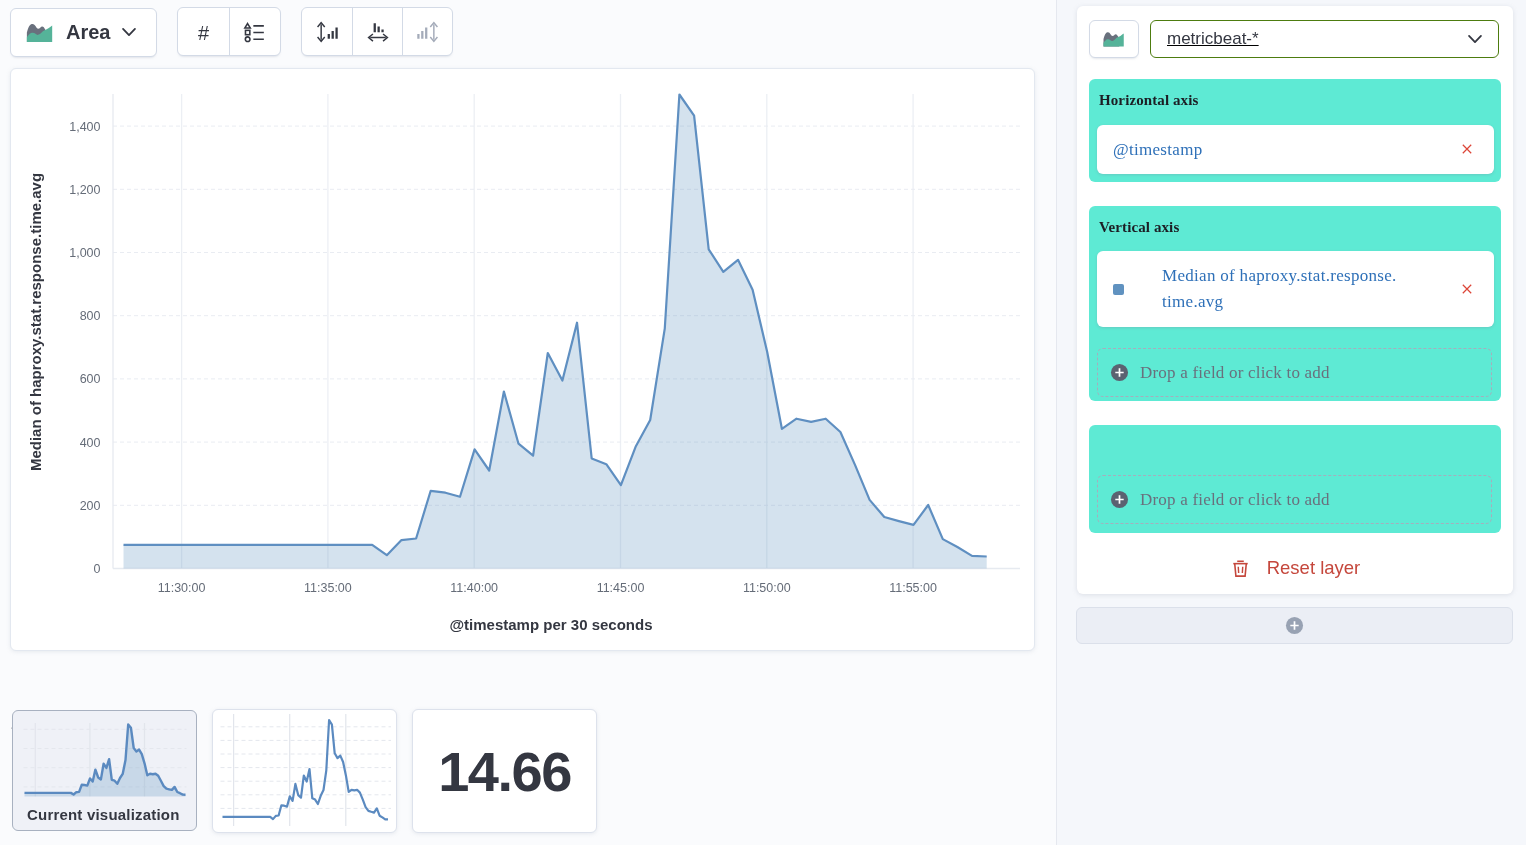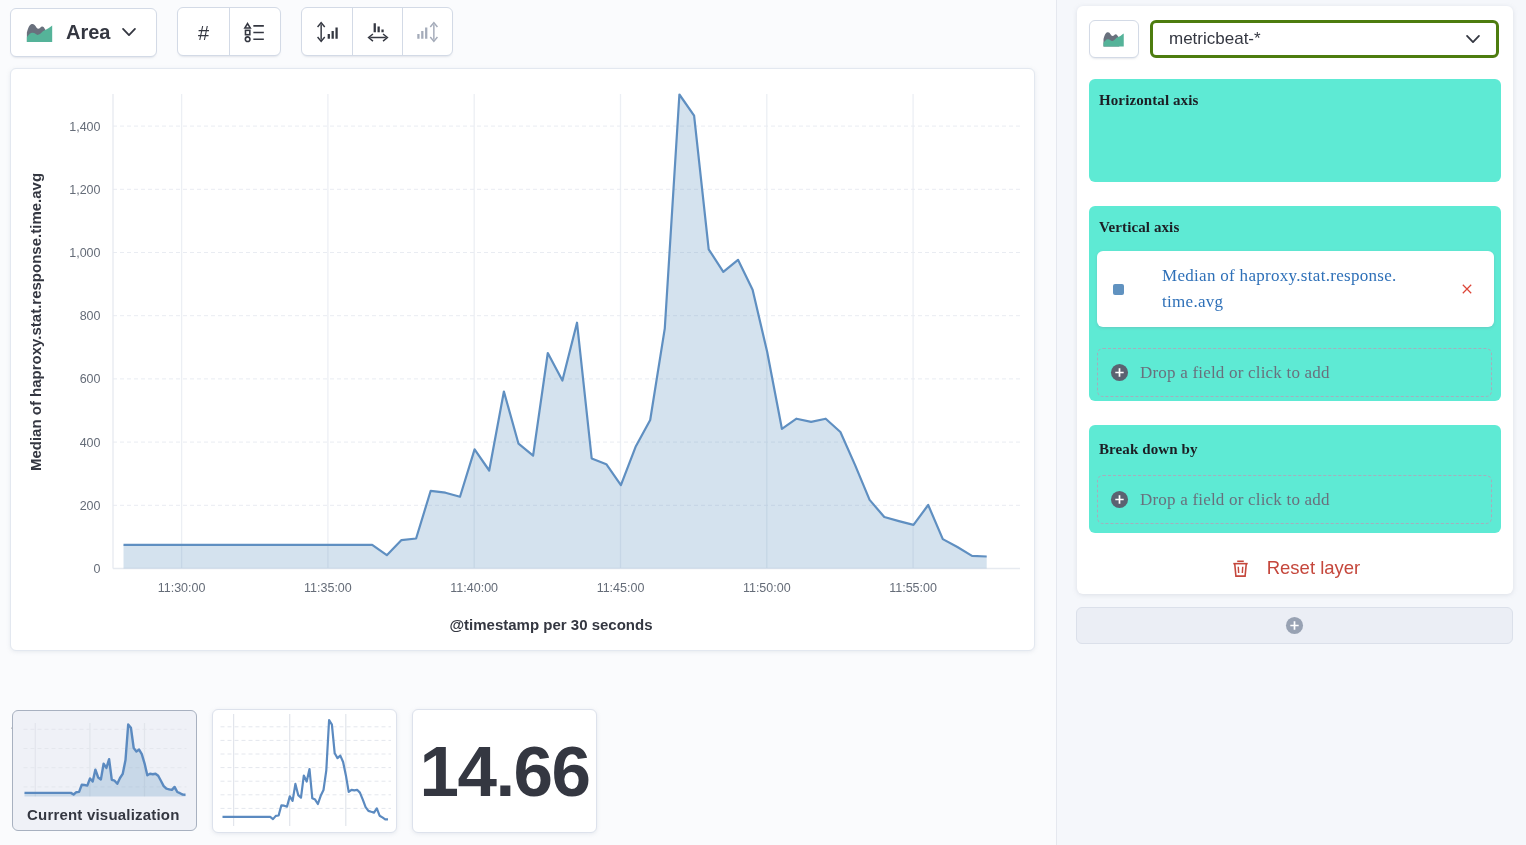--- a/index.html
+++ b/index.html
@@ -142,42 +142,48 @@
 <line x1="220.5" y1="794.8" x2="391.0" y2="794.8" stroke="#e4e7ed" stroke-width="1" stroke-dasharray="4 3"></line>
 <line x1="220.5" y1="781.2" x2="391.0" y2="781.2" stroke="#e4e7ed" stroke-width="1" stroke-dasharray="4 3"></line>
 <line x1="220.5" y1="767.6" x2="391.0" y2="767.6" stroke="#e4e7ed" stroke-width="1" stroke-dasharray="4 3"></line>
 <line x1="220.5" y1="754.0" x2="391.0" y2="754.0" stroke="#e4e7ed" stroke-width="1" stroke-dasharray="4 3"></line>
 <line x1="220.5" y1="740.4" x2="391.0" y2="740.4" stroke="#e4e7ed" stroke-width="1" stroke-dasharray="4 3"></line>
 <line x1="220.5" y1="726.8" x2="391.0" y2="726.8" stroke="#e4e7ed" stroke-width="1" stroke-dasharray="4 3"></line>
 <path d="M222.5,816.9 L225.3,816.9 L228.1,816.9 L230.9,816.9 L233.7,816.9 L236.5,816.9 L239.3,816.9 L242.1,816.9 L244.9,816.9 L247.7,816.9 L250.6,816.9 L253.4,816.9 L256.2,816.9 L259.0,816.9 L261.8,816.9 L264.6,816.9 L267.4,816.9 L270.2,816.9 L273.0,819.1 L275.8,815.9 L278.6,815.5 L281.4,805.3 L284.2,805.7 L287.0,806.6 L289.8,796.4 L292.6,800.9 L295.4,783.9 L298.2,795.1 L301.0,797.7 L303.8,775.6 L306.7,781.5 L309.5,769.1 L312.3,798.3 L315.1,799.6 L317.9,804.0 L320.7,795.8 L323.5,790.0 L326.3,770.3 L329.1,720.0 L331.9,724.6 L334.7,753.3 L337.5,758.1 L340.3,755.6 L343.1,762.0 L345.9,775.4 L348.7,791.9 L351.5,789.8 L354.3,790.4 L357.1,789.8 L359.9,792.6 L362.8,799.7 L365.6,807.2 L368.4,810.9 L371.2,811.8 L374.0,812.6 L376.8,808.3 L379.6,815.7 L382.4,817.4 L385.2,819.3 L388.0,819.4" fill="none" stroke="#5b8ac0" stroke-width="2.2" stroke-linejoin="round"></path>
 </svg>
 <div class="abs" style="left:27px; top:806px; font-size:15px; font-weight:bold; color:#343741; letter-spacing:.2px;">Current visualization</div>
 <div class="abs" style="left:412px; top:709px; width:185px; height:124px; display:flex; align-items:center; justify-content:center; overflow:hidden;">
-  <span style="font-size:71px; font-weight:bold; color:#343741; letter-spacing:-1.5px;">14.66</span>
+  <span style="font-size:56px; font-weight:bold; color:#343741; letter-spacing:-1.5px;">14.66</span>
 </div>
 
 <div class="abs" style="left:1056px; top:0; width:470px; height:845px; background:#f5f7fb; border-left:1px solid #e5e8ef;"></div>
 
 <div class="abs" style="left:1077px; top:6px; width:436px; height:588px; background:#fff; border-radius:6px; box-shadow:0 1px 5px rgba(130,140,160,.22);">
 
   <div class="abs btn" style="left:12px; top:14px; width:50px; height:38px;">
       <svg width="24" height="18" viewBox="0 0 32 24">
 <path d="M2 22 L2 12 C4 4 6 3 8 3 C11 3 12 8 14 8 C16 8 16.5 5.5 18.5 5.5 C20.5 5.5 21 9 23 10 L23 22 Z" fill="#69707d"></path>
 <path d="M2 22 L2 17 C5 13 6 12.2 8 12.2 C11 12.2 12 15 14 14.5 C17 13.8 18 10.5 21 9.5 C24 8.6 26 6.5 29 4.5 L29 22 Z" fill="#55b399"></path>
 </svg>
     </div>
-  <div class="abs" style="left:73px; top:14px; width:349px; height:38px; background:#fff; border:3px solid #4d7c0f; border-radius:6px; display:flex; align-items:center; padding:0 14px 0 16px;">
+  <div class="abs" style="left:73px; top:14px; width:349px; height:38px; background:#fff; border:1px solid #4d7c0f; border-radius:6px; display:flex; align-items:center; padding:0 14px 0 16px;text-decoration:underline;">
     <span style="font-size:17px; color:#343741; flex:1;">metricbeat-*</span>
     <svg width="18" height="18" viewBox="0 0 16 16" fill="none">
 <path d="M2.7 5.3 L8 10.7 L13.3 5.3" stroke="#343741" stroke-width="1.6" stroke-linecap="round" stroke-linejoin="round"></path>
 </svg>
   </div>
 
   <div class="section" style="top:73px; height:103px;">
     <div class="sectitle">Horizontal axis</div>
+    <div class="fieldrow" style="top:46px; height:49px; padding-left:16px;">
+      <span class="blue" style="font-size:17px; letter-spacing:.3px; flex:1;">@timestamp</span>
+      <span style="margin-right:20px; margin-top:3px;"><svg width="14" height="14" viewBox="0 0 16 16" fill="none">
+<path d="M3.2 3.2 L12.8 12.8 M12.8 3.2 L3.2 12.8" stroke="#dc4537" stroke-width="1.4"></path>
+</svg></span>
+    </div>
   </div>
 
   <div class="section" style="top:200px; height:195px;">
     <div class="sectitle">Vertical axis</div>
     <div class="fieldrow" style="top:45px; height:76px; padding-left:16px;gap:27px;">
       <span style="width:11px; height:11px; background:#6092c0; border-radius:2px; margin-right:11px;"></span>
       <span class="blue" style="font-size:17px; letter-spacing:.3px; flex:1; line-height:26px;">Median of haproxy.stat.response.<br>time.avg</span>
       <span style="margin-right:20px; margin-top:3px;"><svg width="14" height="14" viewBox="0 0 16 16" fill="none">
 <path d="M3.2 3.2 L12.8 12.8 M12.8 3.2 L3.2 12.8" stroke="#dc4537" stroke-width="1.4"></path>
 </svg></span>
@@ -187,21 +193,20 @@
           <svg width="19" height="19" viewBox="0 0 20 20">
 <circle cx="10" cy="10" r="9" fill="#5b6271"></circle>
 <path d="M10 5.6 L10 14.4 M5.6 10 L14.4 10" stroke="#fff" stroke-width="1.8"></path>
 </svg>
         </span>
       Drop a field or click to add
     </div>
   </div>
 
   <div class="section" style="top:419px; height:108px;">
-    <div class="sectitle" style="padding-top:16px;">Break down by</div>
     <div class="droprow" style="top:50px;">
       <span style="margin:0 11px 0 12px; display:flex;">
           <svg width="19" height="19" viewBox="0 0 20 20">
 <circle cx="10" cy="10" r="9" fill="#5b6271"></circle>
 <path d="M10 5.6 L10 14.4 M5.6 10 L14.4 10" stroke="#fff" stroke-width="1.8"></path>
 </svg>
         </span>
       Drop a field or click to add
     </div>
   </div>

